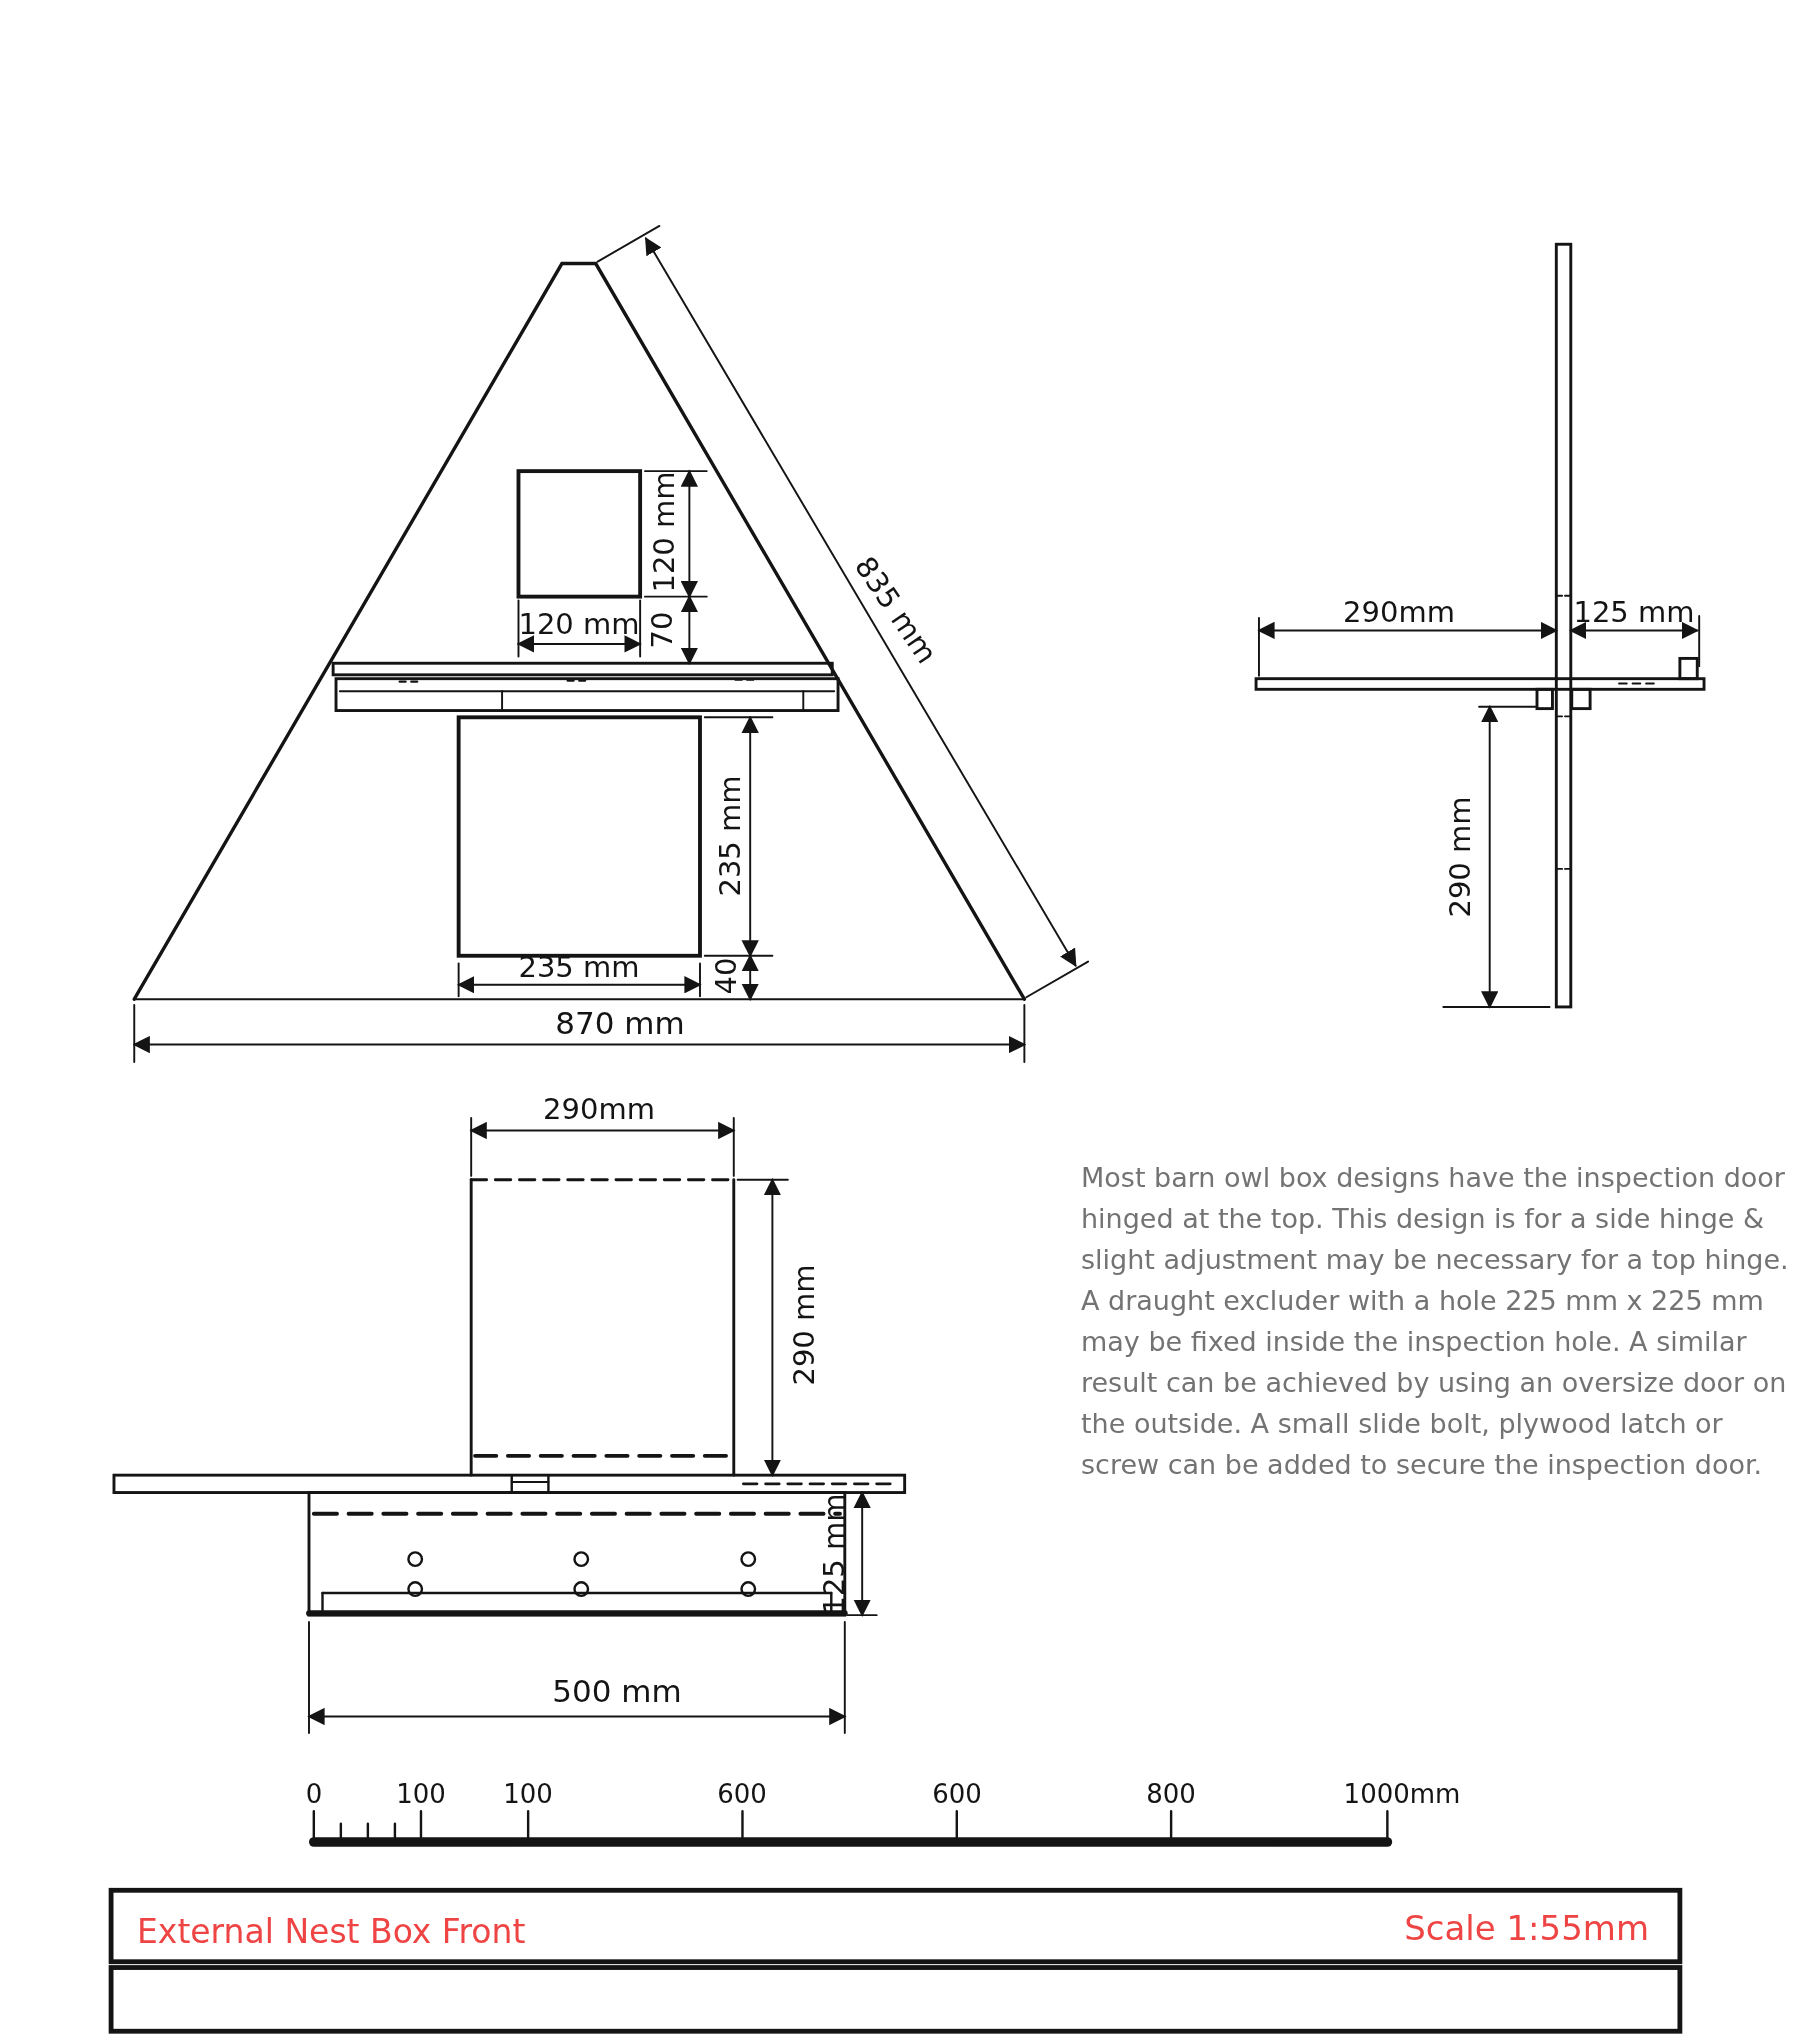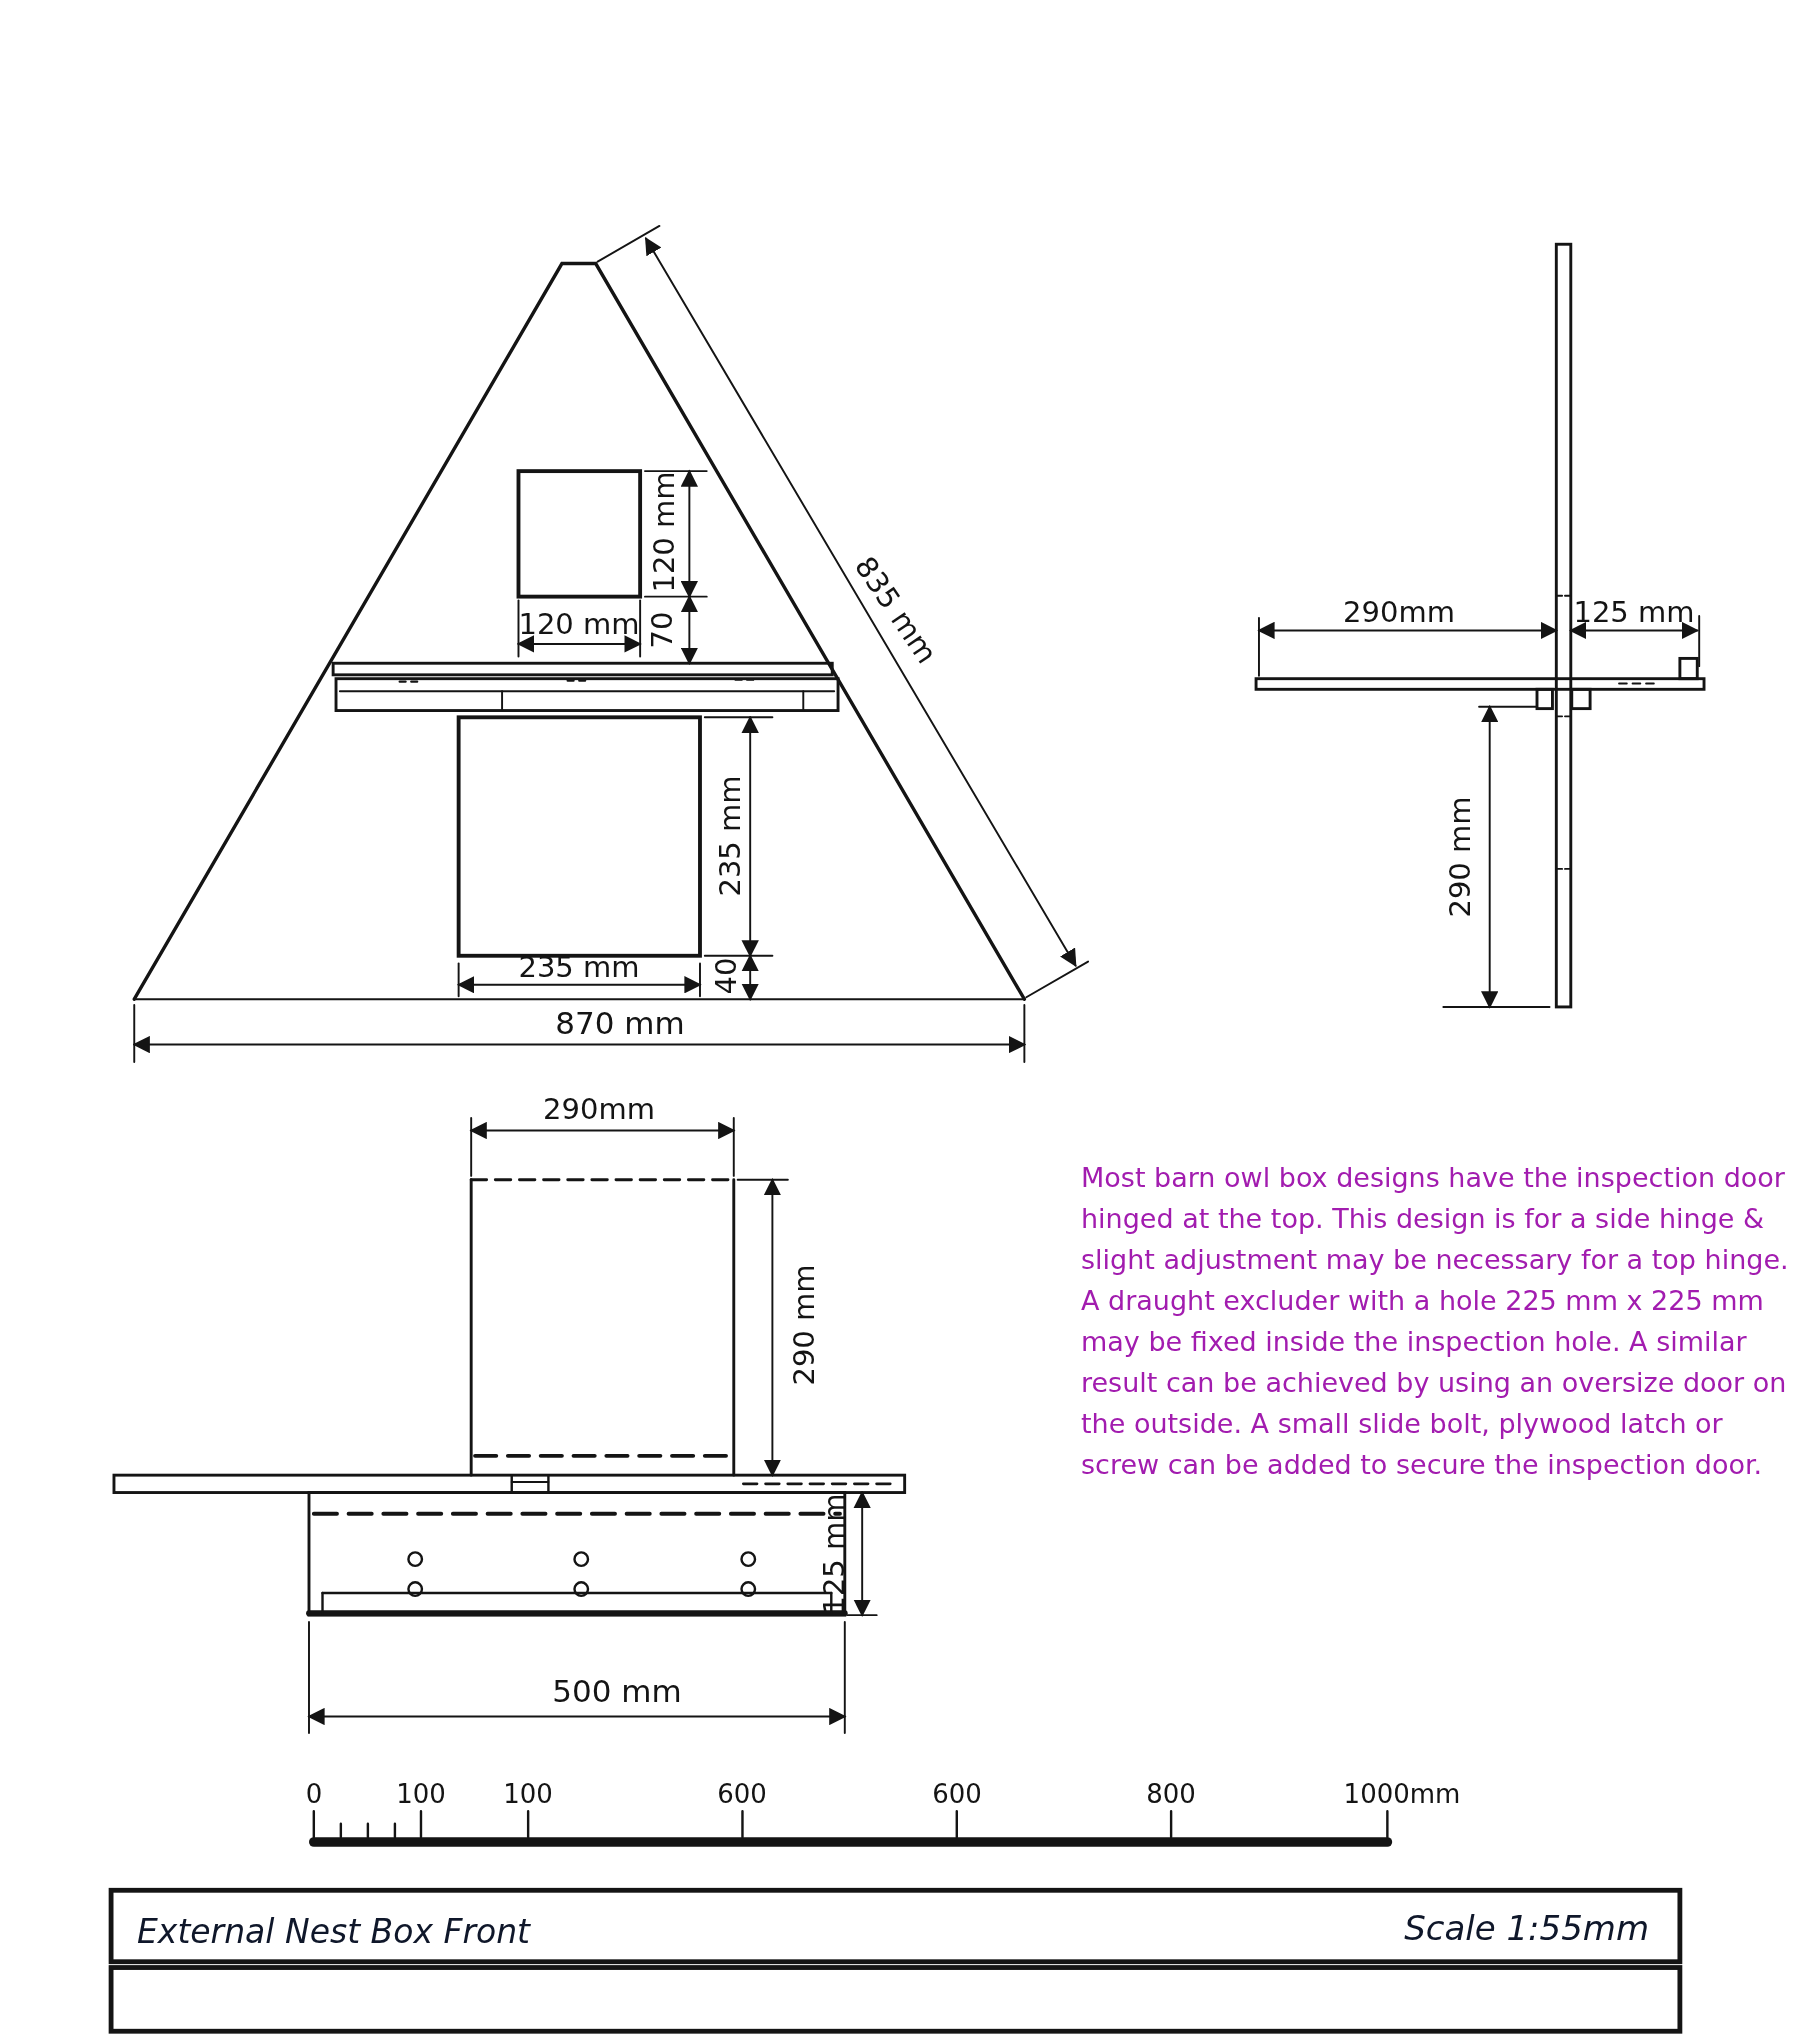--- a/index.html
+++ b/index.html
@@ -6,22 +6,22 @@
   #page{position:relative;width:1818px;height:2038px;background:#ffffff;
         font-family:"DejaVu Sans","Liberation Sans",sans-serif;color:#141414;overflow:hidden;}
   #linework{position:absolute;left:0;top:0;}
   .lbl{position:absolute;transform:translate(-50%,-50%);white-space:nowrap;
        font-size:29px;color:#141414;letter-spacing:0px;}
   .lbl.rot{transform:translate(-50%,-50%) rotate(-90deg);}
   .lbl.rot60{transform:translate(-50%,-50%) rotate(56deg);}
   .lbl.big{font-size:31px;margin-left:41px;}
   .scale-lbl{position:absolute;transform:translate(-50%,-50%);font-size:26px;white-space:nowrap;}
   #notes{position:absolute;left:1081px;top:1157px;width:724px;
-         font-size:27px;line-height:41px;white-space:pre-line;color:#a21caf;}
-  .tb-text{position:absolute;font-size:33px;white-space:nowrap;color:#0f172a;font-style:italic;}
+         font-size:27px;line-height:41px;white-space:pre-line;color:#737373;}
+  .tb-text{position:absolute;font-size:33px;white-space:nowrap;color:#ef4444;}
   #tb-title{left:137px;top:1912px;}
   #tb-scale{right:169px;top:1908px;font-size:34px;}
   #tb-copy{left:137px;top:1982px;font-size:32px;}
 </style>
 </head>
 <body>
 
 <div id="page">
 
   <svg id="linework" width="1818" height="2038" viewBox="0 0 1883 2111" fill="none" stroke="#141414" stroke-linecap="round">

